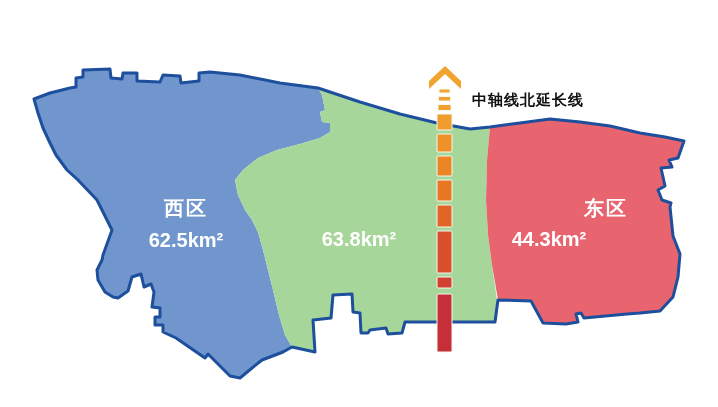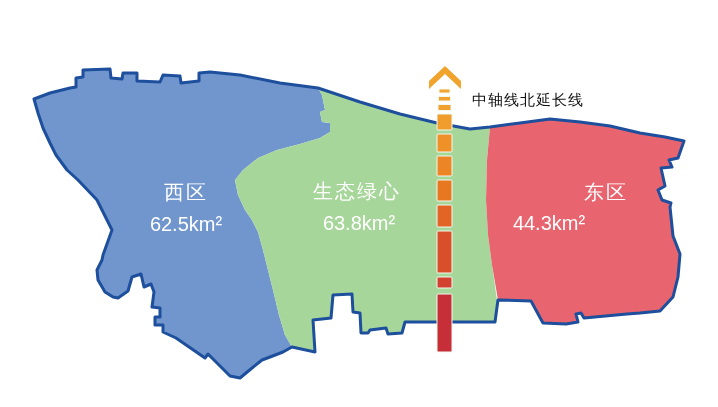--- a/index.html
+++ b/index.html
@@ -3,27 +3,27 @@
 <meta charset="utf-8">
 <style>
   html,body{margin:0;padding:0;background:#ffffff;}
   .stage{
     position:relative;width:718px;height:407px;background:#ffffff;overflow:hidden;
     font-family:"Liberation Sans","DejaVu Sans",sans-serif;
   }
   .stage svg{position:absolute;left:0;top:0;}
   .region-label{
     position:absolute;transform:translate(-50%,-50%);
-    color:#ffffff;font-weight:normal;white-space:nowrap;text-align:left;line-height:1;
+    color:#ffffff;font-weight:bold;white-space:nowrap;text-align:left;line-height:1;margin-top:16px;
   }
   .region-name{font-size:20px;letter-spacing:2px;}
   .region-area{font-size:20px;letter-spacing:0px;}
   .axis-label{
     position:absolute;transform:translateY(-50%);
-    color:#111111;font-weight:normal;font-size:15px;letter-spacing:1px;
+    color:#111111;font-weight:bold;font-size:15px;letter-spacing:1px;
     white-space:nowrap;line-height:1;
   }
 </style>
 </head>
 <body>
 
 <div class="stage">
 
   <svg width="718" height="407" viewBox="0 0 718 407">
 
@@ -59,20 +59,19 @@
         <rect x="437.0" y="205" width="15" height="22" rx="1" fill="#e26525" stroke="#f2f9ee" stroke-width="1"></rect>
         <rect x="437.0" y="231" width="15" height="42" rx="1" fill="#d94f2b" stroke="#f2f9ee" stroke-width="1"></rect>
         <rect x="437.0" y="277" width="15" height="11" rx="1" fill="#d2402f" stroke="#f2f9ee" stroke-width="1"></rect>
         <rect x="437.0" y="294" width="15" height="58" rx="1" fill="#c62f38" stroke="#f2f9ee" stroke-width="1"></rect>
       </g>
   </svg>
 
   <div class="region-label region-name" style="left:186px;top:192px;">西区</div>
   <div class="region-label region-area" style="left:186px;top:224px;">62.5km²</div>
 
-  <div class="region-label region-name" style="left:357px;top:191px;">生态绿心</div>
   <div class="region-label region-area" style="left:359px;top:223px;">63.8km²</div>
 
   <div class="region-label region-name" style="left:606px;top:192px;">东区</div>
   <div class="region-label region-area" style="left:549px;top:223px;">44.3km²</div>
 
   <div class="axis-label" style="left:472px;top:99px;">中轴线北延长线</div>
 </div>
 
 </body></html>

